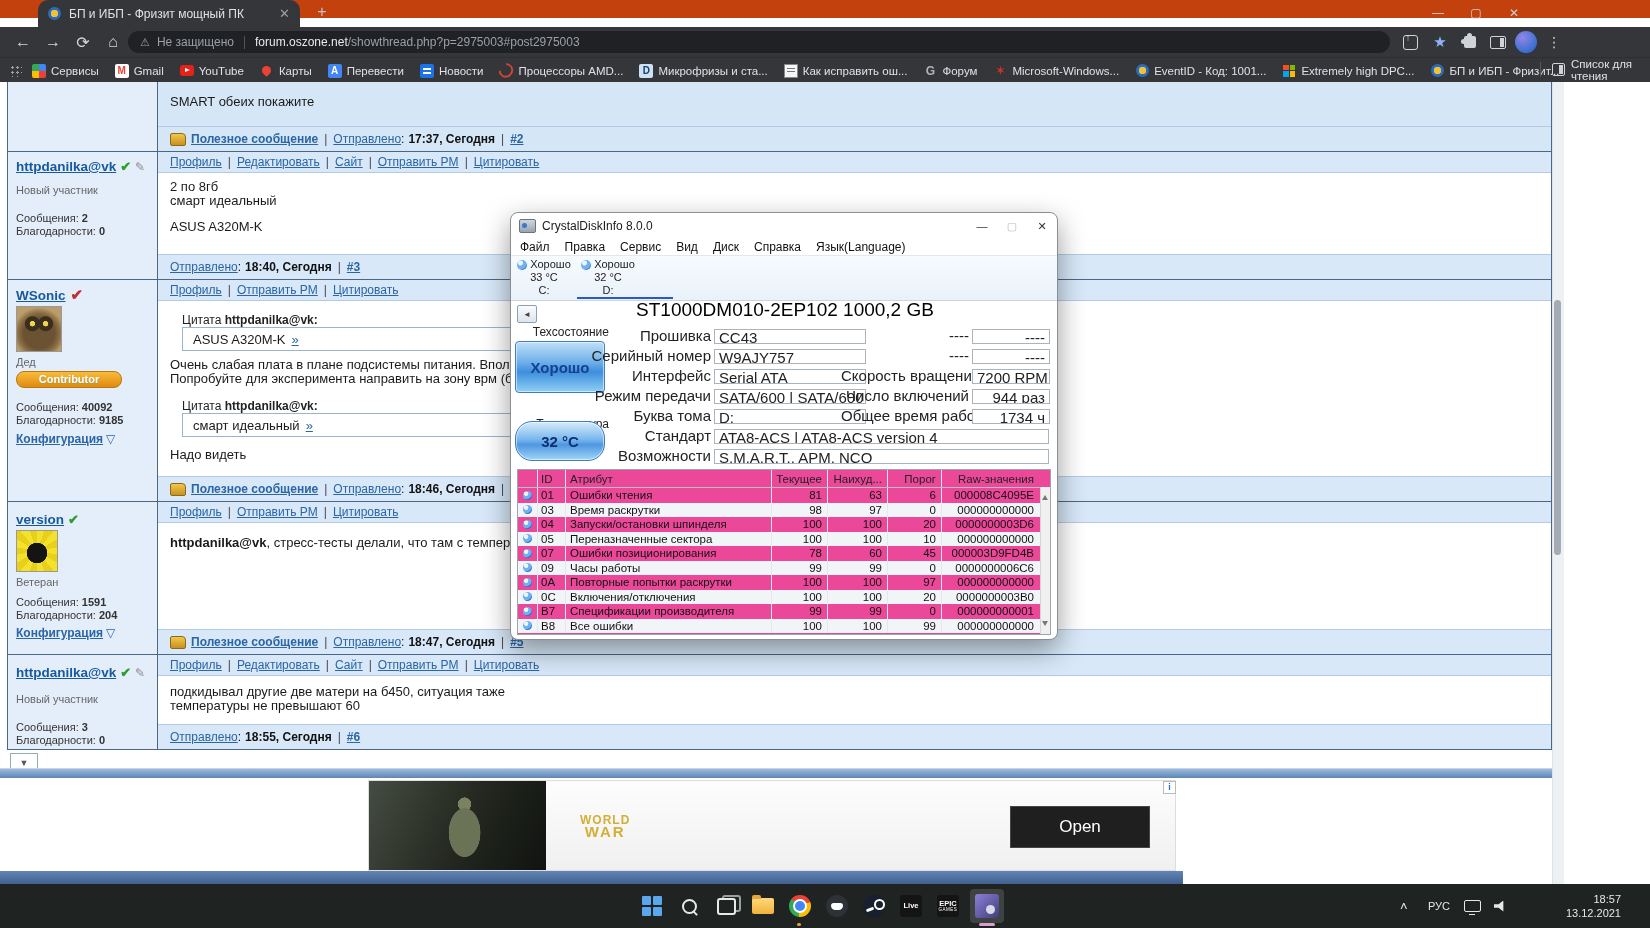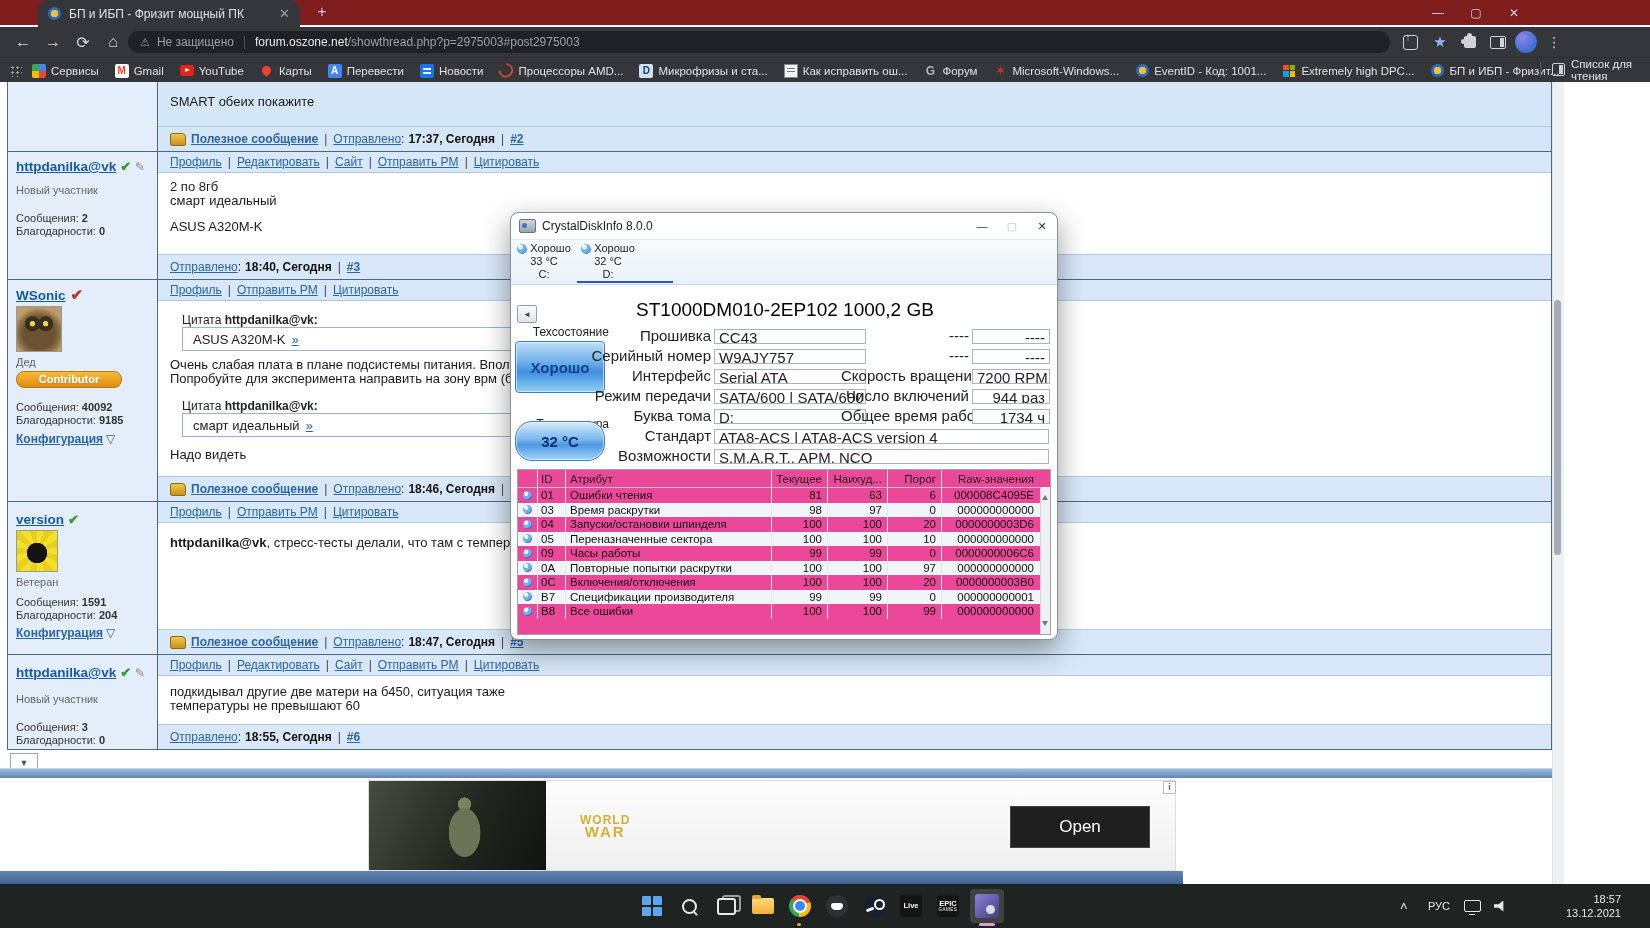--- a/index.html
+++ b/index.html
@@ -1,20 +1,20 @@
 <!DOCTYPE html>
 <html><head>
 <meta charset="utf-8">
 <style>
   html,body{margin:0;padding:0}
   body{width:1650px;height:928px;position:relative;overflow:hidden;background:#fff;
        font-family:"Liberation Sans",sans-serif;-webkit-font-smoothing:antialiased}
   .abs{position:absolute}
   
-  #tabstrip{left:0;top:0;width:1650px;height:25px;background:#7f1d1d}
+  #tabstrip{left:0;top:0;width:1650px;height:18px;background:#c2410c}
   #tab{left:38px;top:0;width:262px;height:27px;background:#35363a;border-radius:10px 10px 0 0;
        display:flex;align-items:center;padding:0 10px;box-sizing:border-box}
   .favicon{width:13px;height:13px;border-radius:50%;background:radial-gradient(circle,#f2c230 0 3.5px,#2a6bc2 4px);flex:none}
   #tab .ttl{color:#dfe1e5;font-size:12px;margin-left:8px;flex:1;white-space:nowrap;overflow:hidden}
   #tab .x{color:#9aa0a6;font-size:13px;margin-left:6px}
   #newtab{left:312px;top:3px;color:#c2c6cc;font-size:16px;width:20px;height:20px;text-align:center}
   .winctl{top:0;height:26px;width:38px;color:#cfd3d8;display:flex;align-items:center;justify-content:center;font-size:12px}
   #toolbar{left:0;top:27px;width:1650px;height:30px;background:#35363a}
   .navic{top:30px;width:26px;height:24px;display:flex;align-items:center;justify-content:center;
          color:#d2d6db;font-size:16px}
@@ -527,20 +527,29 @@
 <div class="abs" id="sthumb"></div>
 
 <div class="abs" id="cdi">
   <div class="tbar">
     <span class="cdiicon"></span>
     <span class="t">CrystalDiskInfo 8.0.0</span>
     <span class="cwc">—</span>
     <span class="cwc dim">▢</span>
     <span class="cwc">✕</span>
   </div>
+  <div class="menu">
+    <span>Файл</span>
+    <span>Правка</span>
+    <span>Сервис</span>
+    <span>Вид</span>
+    <span>Диск</span>
+    <span>Справка</span>
+    <span>Язык(Language)</span>
+  </div>
   <div class="strip">
     <div class="drv" style="left:2px">
       <div class="r1">
           <span class="orb"></span>
           <span>Хорошо</span>
         </div>
       <div>33 °C</div>
       <div>C:</div>
     </div>
     <div class="drv" style="left:66px">
@@ -666,20 +675,31 @@
             <span class="orbS"></span>
           </span>
           <span class="tc c1">05</span>
           <span class="tc c2">Переназначенные сектора</span>
           <span class="tc c3">100</span>
           <span class="tc c4">100</span>
           <span class="tc c5">10</span>
           <span class="tc c6">000000000000</span>
         </div>
 
+        <div class="trow">
+          <span class="tc c0">
+            <span class="orbS"></span>
+          </span>
+          <span class="tc c1">07</span>
+          <span class="tc c2">Ошибки позиционирования</span>
+          <span class="tc c3">78</span>
+          <span class="tc c4">60</span>
+          <span class="tc c5">45</span>
+          <span class="tc c6">000003D9FD4B</span>
+        </div>
 
         <div class="trow">
           <span class="tc c0">
             <span class="orbS"></span>
           </span>
           <span class="tc c1">09</span>
           <span class="tc c2">Часы работы</span>
           <span class="tc c3">99</span>
           <span class="tc c4">99</span>
           <span class="tc c5">0</span>

